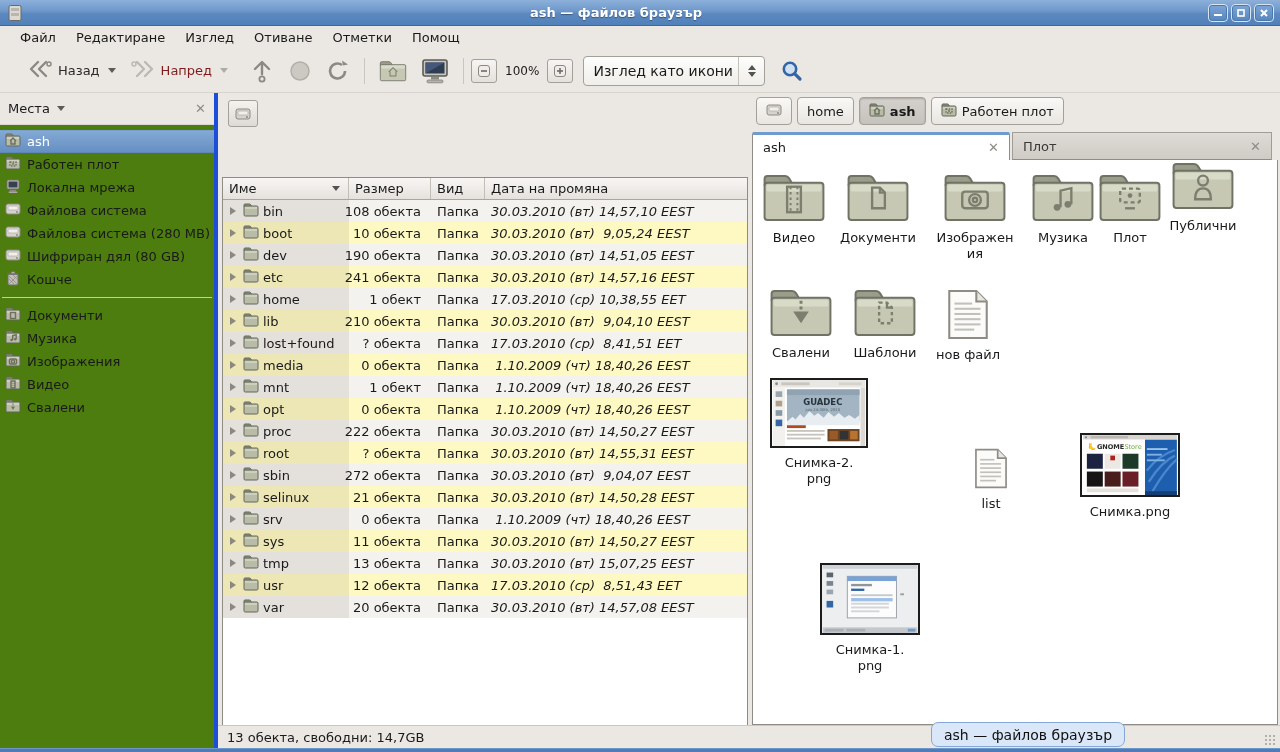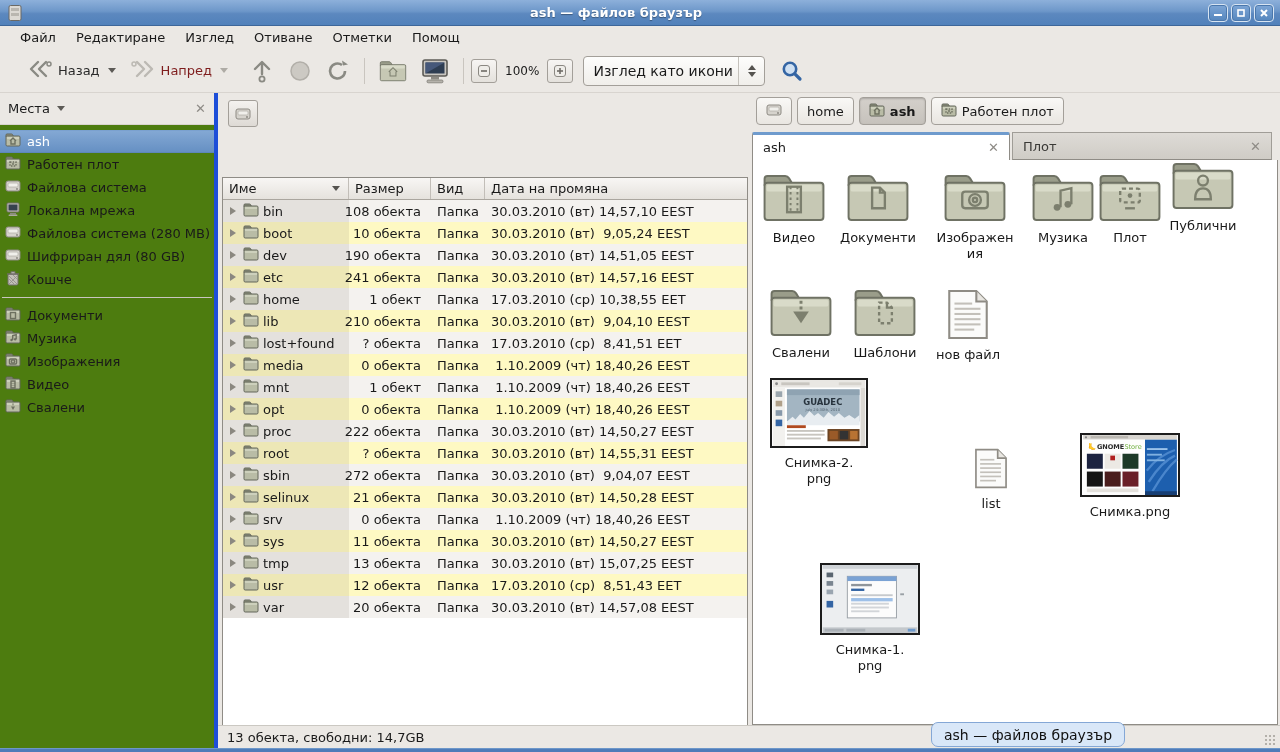--- a/index.html
+++ b/index.html
@@ -73,21 +73,21 @@
   .th .sort { margin-left:auto; margin-right:8px; width:0; height:0; border-left:4px solid transparent;
     border-right:4px solid transparent; border-top:5px solid #55534f; }
   .col-name{ width:126px; } .col-size{ width:82px; } .col-kind{ width:54px; } .col-date{ flex:1; border-right:none; }
   .tree-row { display:flex; height:22px; align-items:center; font-size:13px; }
   .tree-row.odd  { background:#f4f2ef; }
   .tree-row.even { background:#fef9c3; }
   .cell { display:flex; align-items:center; height:100%; white-space:pre; }
   .cell.col-name { background:rgba(90,80,70,.10); gap:4px; padding-left:3px; }
   .cell.col-size { justify-content:flex-end; padding-right:10px; }
   .cell.col-kind { padding-left:6px; }
-  .cell.col-date { padding-left:6px; }
+  .cell.col-date { padding-left:6px;font-style:italic; }
   .expander { width:0; height:0; border-top:4px solid transparent; border-bottom:4px solid transparent;
     border-left:6px solid #8b8880; margin:0 3px 0 4px; }
 
   
   .crumbs { position:absolute; left:756px; top:97px; height:29px; display:flex; gap:5px; }
   .crumb { height:28px; border:1px solid #a39f99; border-radius:4px; background:linear-gradient(#f9f8f6,#e9e6e1);
     display:flex; align-items:center; gap:5px; padding:0 9px; }
   .crumb.active { background:linear-gradient(#d4d0cb,#c6c2bc); box-shadow:inset 0 1px 2px rgba(0,0,0,.2); font-weight:bold; }
   .tabbar { position:absolute; left:752px; top:132px; width:526px; height:28px; display:flex; }
   .tab { display:flex; align-items:center; padding:0 10px; font-size:13px; }
@@ -255,34 +255,34 @@
   <path d="M1 5 v-2 q0 -1 1 -1 h4.5 q.8 0 1.2 .8 l.8 1.7" fill="#8f927f" stroke="#63665a" stroke-width="1"></path>
   <rect x="1" y="4" width="14" height="10" rx="1.2" fill="#b9bca6" stroke="#63665a" stroke-width="1"></rect>
   <rect x="2" y="5" width="12" height="2" fill="#cdd0bc"></rect>
             <rect x="5" y="7" width="6" height="4" fill="none" stroke="#6d7060" stroke-width="1.4" stroke-dasharray="1.5,1.2"></rect>
             <circle cx="8" cy="9" r=".9" fill="#6d7060"></circle>
           </svg></span>
        <span>Работен плот</span>
       </div>
       <div class="sb-item">
        <span><svg width="16" height="16" viewBox="0 0 16 16">
-            <rect x="1" y="3" width="14" height="10" rx="2" fill="#d6d3cd" stroke="#8d8a83"></rect>
-            <rect x="3" y="5" width="10" height="4" rx="1" fill="#f0efeb" stroke="#b5b2ab" stroke-width=".8"></rect>
-            <circle cx="12" cy="11" r="1" fill="#8d8a83"></circle>
-          </svg></span>
-       <span>Файлова система</span>
-      </div>
-      <div class="sb-item">
-       <span><svg width="16" height="16" viewBox="0 0 16 16">
             <rect x="2" y="2" width="12" height="9" rx="1" fill="#c9c6c0" stroke="#716e68"></rect>
             <rect x="3.5" y="3.5" width="9" height="6" fill="#36414e"></rect>
             <rect x="5" y="12" width="6" height="1.5" fill="#8d8a83"></rect>
             <rect x="3.5" y="13.5" width="9" height="1.5" rx=".7" fill="#aba8a1"></rect>
           </svg></span>
        <span>Локална мрежа</span>
+      </div>
+      <div class="sb-item">
+       <span><svg width="16" height="16" viewBox="0 0 16 16">
+            <rect x="1" y="3" width="14" height="10" rx="2" fill="#d6d3cd" stroke="#8d8a83"></rect>
+            <rect x="3" y="5" width="10" height="4" rx="1" fill="#f0efeb" stroke="#b5b2ab" stroke-width=".8"></rect>
+            <circle cx="12" cy="11" r="1" fill="#8d8a83"></circle>
+          </svg></span>
+       <span>Файлова система</span>
       </div>
       <div class="sb-item">
        <span><svg width="16" height="16" viewBox="0 0 16 16">
             <rect x="1" y="3" width="14" height="10" rx="2" fill="#d6d3cd" stroke="#8d8a83"></rect>
             <rect x="3" y="5" width="10" height="4" rx="1" fill="#f0efeb" stroke="#b5b2ab" stroke-width=".8"></rect>
             <circle cx="12" cy="11" r="1" fill="#8d8a83"></circle>
           </svg></span>
        <span>Файлова система (280 MB)</span>
       </div>
       <div class="sb-item">

